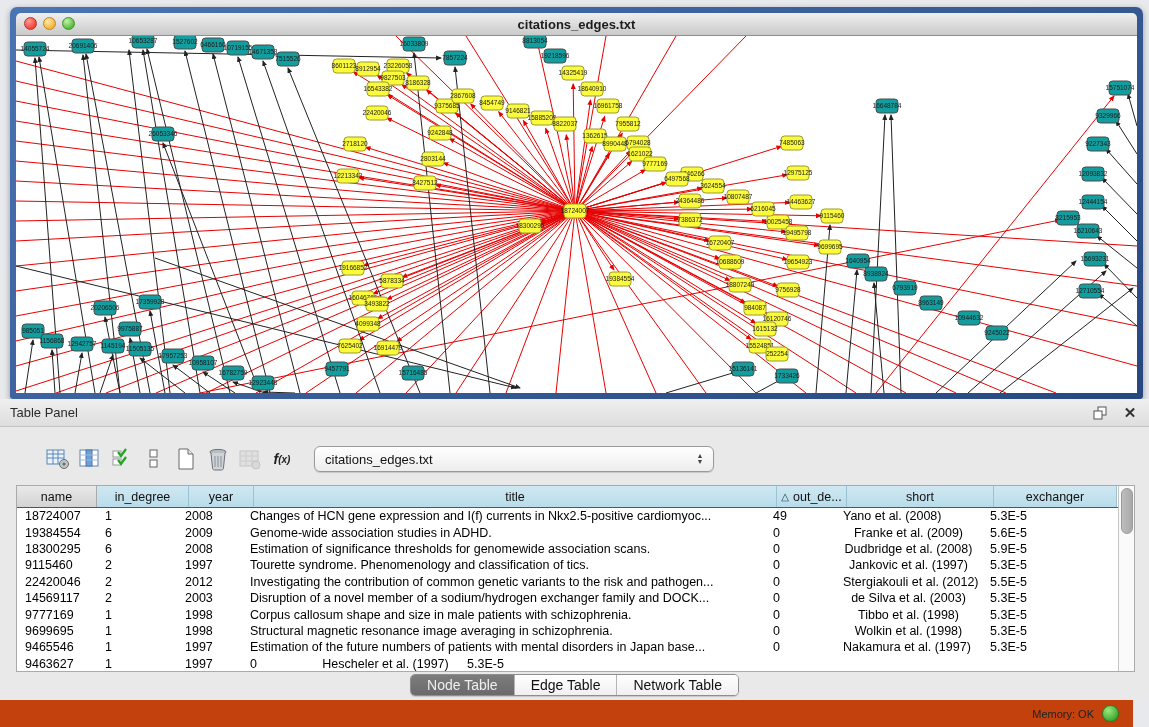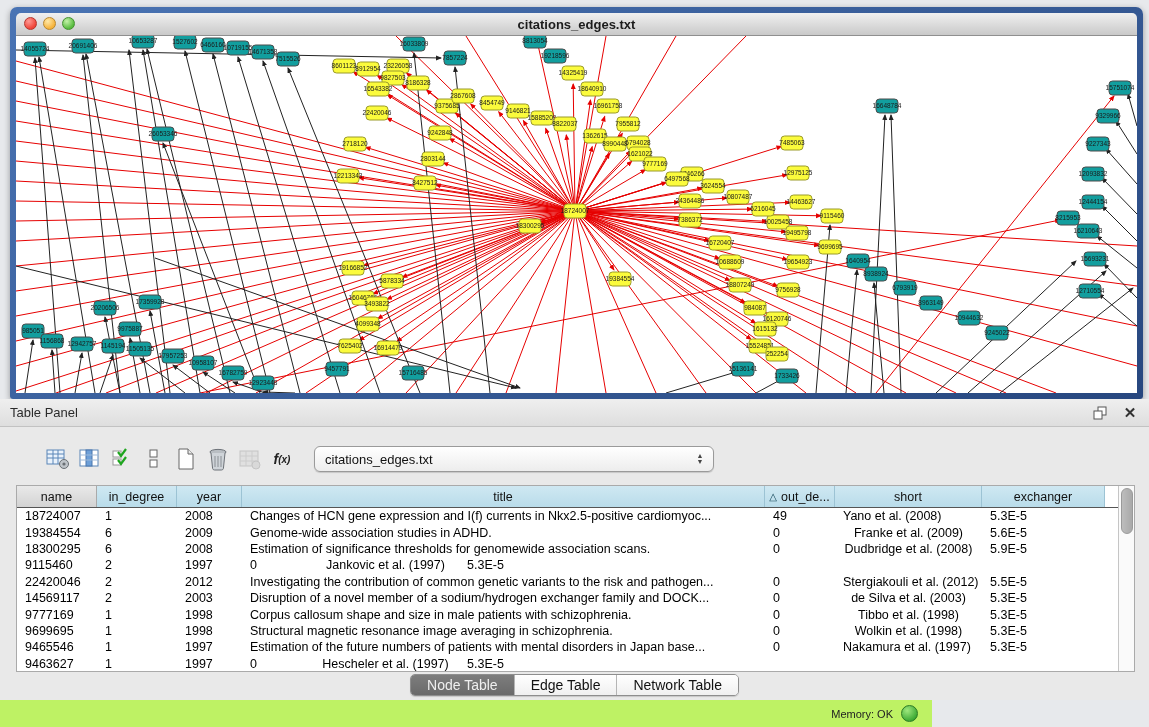--- a/index.html
+++ b/index.html
@@ -60,21 +60,21 @@
           background:linear-gradient(90deg,#bdbdbd,#a9a9a9);border:1px solid #9a9a9a;}
 
   .tabs{position:absolute;left:0;top:275px;width:1149px;display:flex;justify-content:center;}
   .tabbar{display:flex;border:1px solid #8e8e8e;border-radius:5px;overflow:hidden;
           box-shadow:0 1px 1px rgba(0,0,0,.15);}
   .tab{height:20px;line-height:20px;padding:0 16px;font-size:14px;background:linear-gradient(#ffffff,#f0f0f0);
        color:#111;border-right:1px solid #b5b5b5;}
   .tab:last-child{border-right:none;}
   .tab.active{background:linear-gradient(#7d7d7d,#6a6a6a);color:#efefef;}
 
-  .statusbar{position:absolute;left:0;top:700px;width:932px;height:27px;background:#bef264;
+  .statusbar{position:absolute;left:0;top:700px;width:1133px;height:27px;background:#c2410c;
              display:flex;align-items:center;justify-content:flex-end;}
   .statusbar .mlabel{font-size:11px;color:#222;margin-right:8px;}
   .memdot{width:15px;height:15px;border-radius:50%;margin-right:14px;
           background:radial-gradient(circle at 35% 30%,#9fe87d,#3aa832 75%);border:1px solid #2c7a24;}
 
   .grip{position:absolute;left:563px;top:396px;width:12px;height:6px;opacity:.6;}
 </style>
 </head>
 <body>
 
@@ -763,21 +763,21 @@
         </span>
     </div>
   </div>
 
   <div class="tablewrap">
     <div class="tmain">
       <div class="thead" id="thead">
           <div class="th plain" style="width: 80px;">
             <span>name</span>
           </div>
-          <div class="th" style="width: 80px;">
+          <div class="th" style="width: 92px;">
             <span>in_degree</span>
           </div>
           <div class="th" style="width: 65px;">
             <span>year</span>
           </div>
           <div class="th" style="width: 523px;">
             <span>title</span>
           </div>
           <div class="th" style="width: 70px;">
             <span class="sort">△</span>
@@ -815,20 +815,21 @@
             <div class="td" style="width: 65px;">2008</div>
             <div class="td" style="width: 523px;">Estimation of significance thresholds for genomewide association scans.</div>
             <div class="td" style="width: 70px;">0</div>
             <div class="td" style="width: 147px; text-align: center;">Dudbridge et al. (2008)</div>
             <div class="td" style="width: 123px;">5.9E-5</div>
           </div>
           <div class="tr">
             <div class="td" style="width: 80px;">9115460</div>
             <div class="td" style="width: 80px;">2</div>
             <div class="td" style="width: 65px;">1997</div>
+            <div class="td" style="width: 523px;">Tourette syndrome. Phenomenology and classification of tics.</div>
             <div class="td" style="width: 70px;">0</div>
             <div class="td" style="width: 147px; text-align: center;">Jankovic et al. (1997)</div>
             <div class="td" style="width: 123px;">5.3E-5</div>
           </div>
           <div class="tr">
             <div class="td" style="width: 80px;">22420046</div>
             <div class="td" style="width: 80px;">2</div>
             <div class="td" style="width: 65px;">2012</div>
             <div class="td" style="width: 523px;">Investigating the contribution of common genetic variants to the risk and pathogen...</div>
             <div class="td" style="width: 70px;">0</div>

